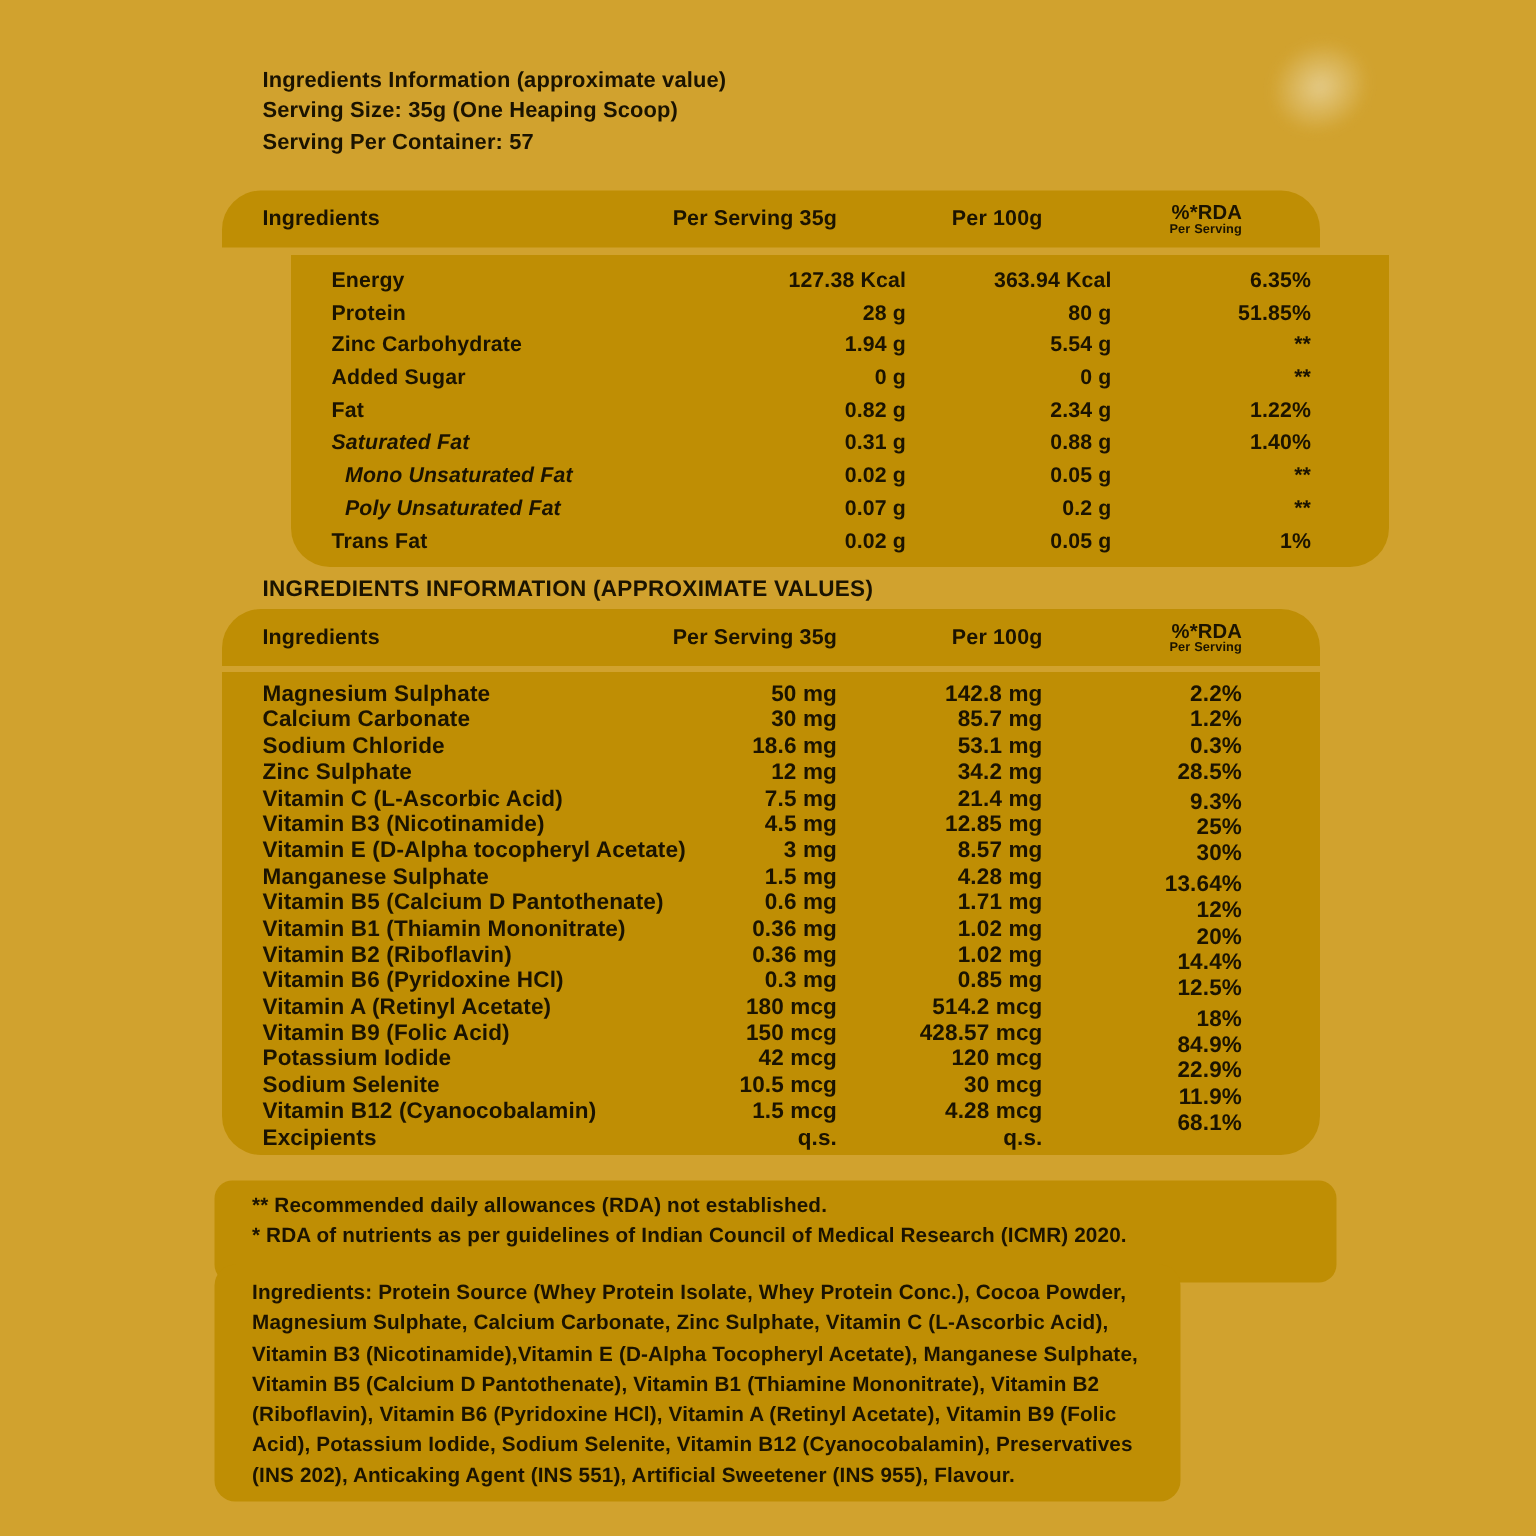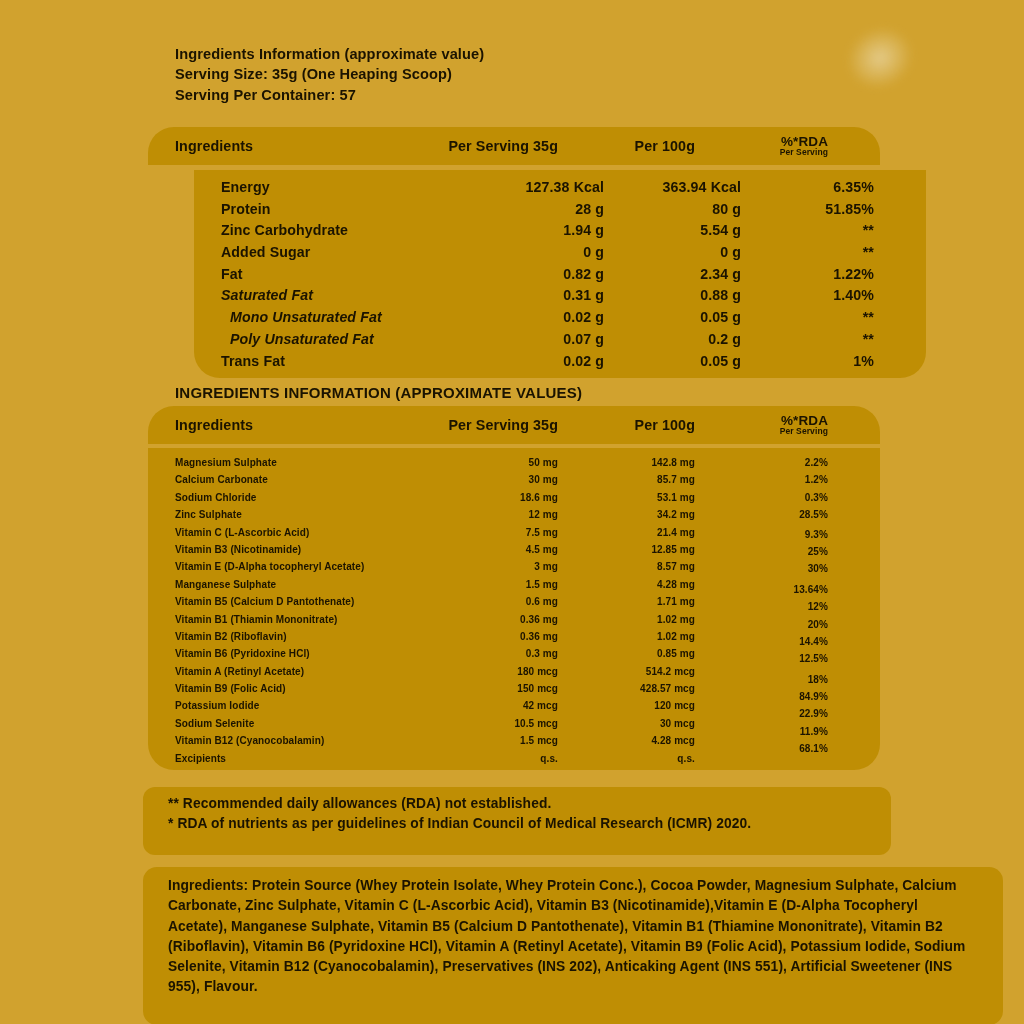--- a/index.html
+++ b/index.html
@@ -37,21 +37,21 @@
   .thead .hrda .sub { display:block; font-size:8.5px;  line-height:9px; }
   .tbody {
     position:absolute; left:148px; width:732px;
     background: var(--panel, #BF8E04);
     border-radius:0 0 26px 26px;
   }
   .tbody-1 { top:170px; height:208px; padding-top:7px; box-sizing:border-box;margin-left:46px; }
   .tbody-2 { top:448px; height:322px; padding-top:6px; box-sizing:border-box; }
   .trow { position:relative; }
   .tbody-1 .trow { height:21.7px; line-height:21.7px; font-size:14.2px; }
-  .tbody-2 .trow { height:17.4px; line-height:17.4px; font-size:10px; }
+  .tbody-2 .trow { height:17.4px; line-height:17.4px; font-size:15px; }
   .trow .name { display:inline-block; padding-left:27px; white-space:nowrap; }
   .trow .val  { position:absolute; top:0; white-space:nowrap; }
   .trow .ps   { right:322px; }
   .trow .p100 { right:185px; }
   .trow .rda  { right:52px; }
   .trow.italic .name { font-style:italic; }
   .trow.italic-indent .name { font-style:italic; padding-left:36px; }
   
   .tbody-2 .trow:nth-child(n+5)  .rda { transform:translateY(2px); }
   .tbody-2 .trow:nth-child(n+8)  .rda { transform:translateY(5px); }
@@ -61,25 +61,25 @@
   
   .footnotes {
     position:absolute; left:143px; top:787px; width:748px; height:68px;
     background: var(--panel, #BF8E04);
     border-radius:12px; box-sizing:border-box;
     padding:7px 20px 0 25px;
     font-size:13.8px; line-height:19.8px;
   }
   
   .ingredients-panel {
-    position:absolute; left:143px; top:843px; width:860px; height:158px;
+    position:absolute; left:143px; top:843px; width:644px; height:158px;
     background: var(--panel, #BF8E04);
     border-radius:14px; box-sizing:border-box;
     padding:9px 23px 0 25px;
-    font-size:13.8px; line-height:20.3px;margin-top:24px;
+    font-size:13.8px; line-height:20.3px;
   }
 </style>
 </head>
 <body>
 
 <div class="canvas">
 
   <div class="smudge"></div>
 
   <div class="hdr">

